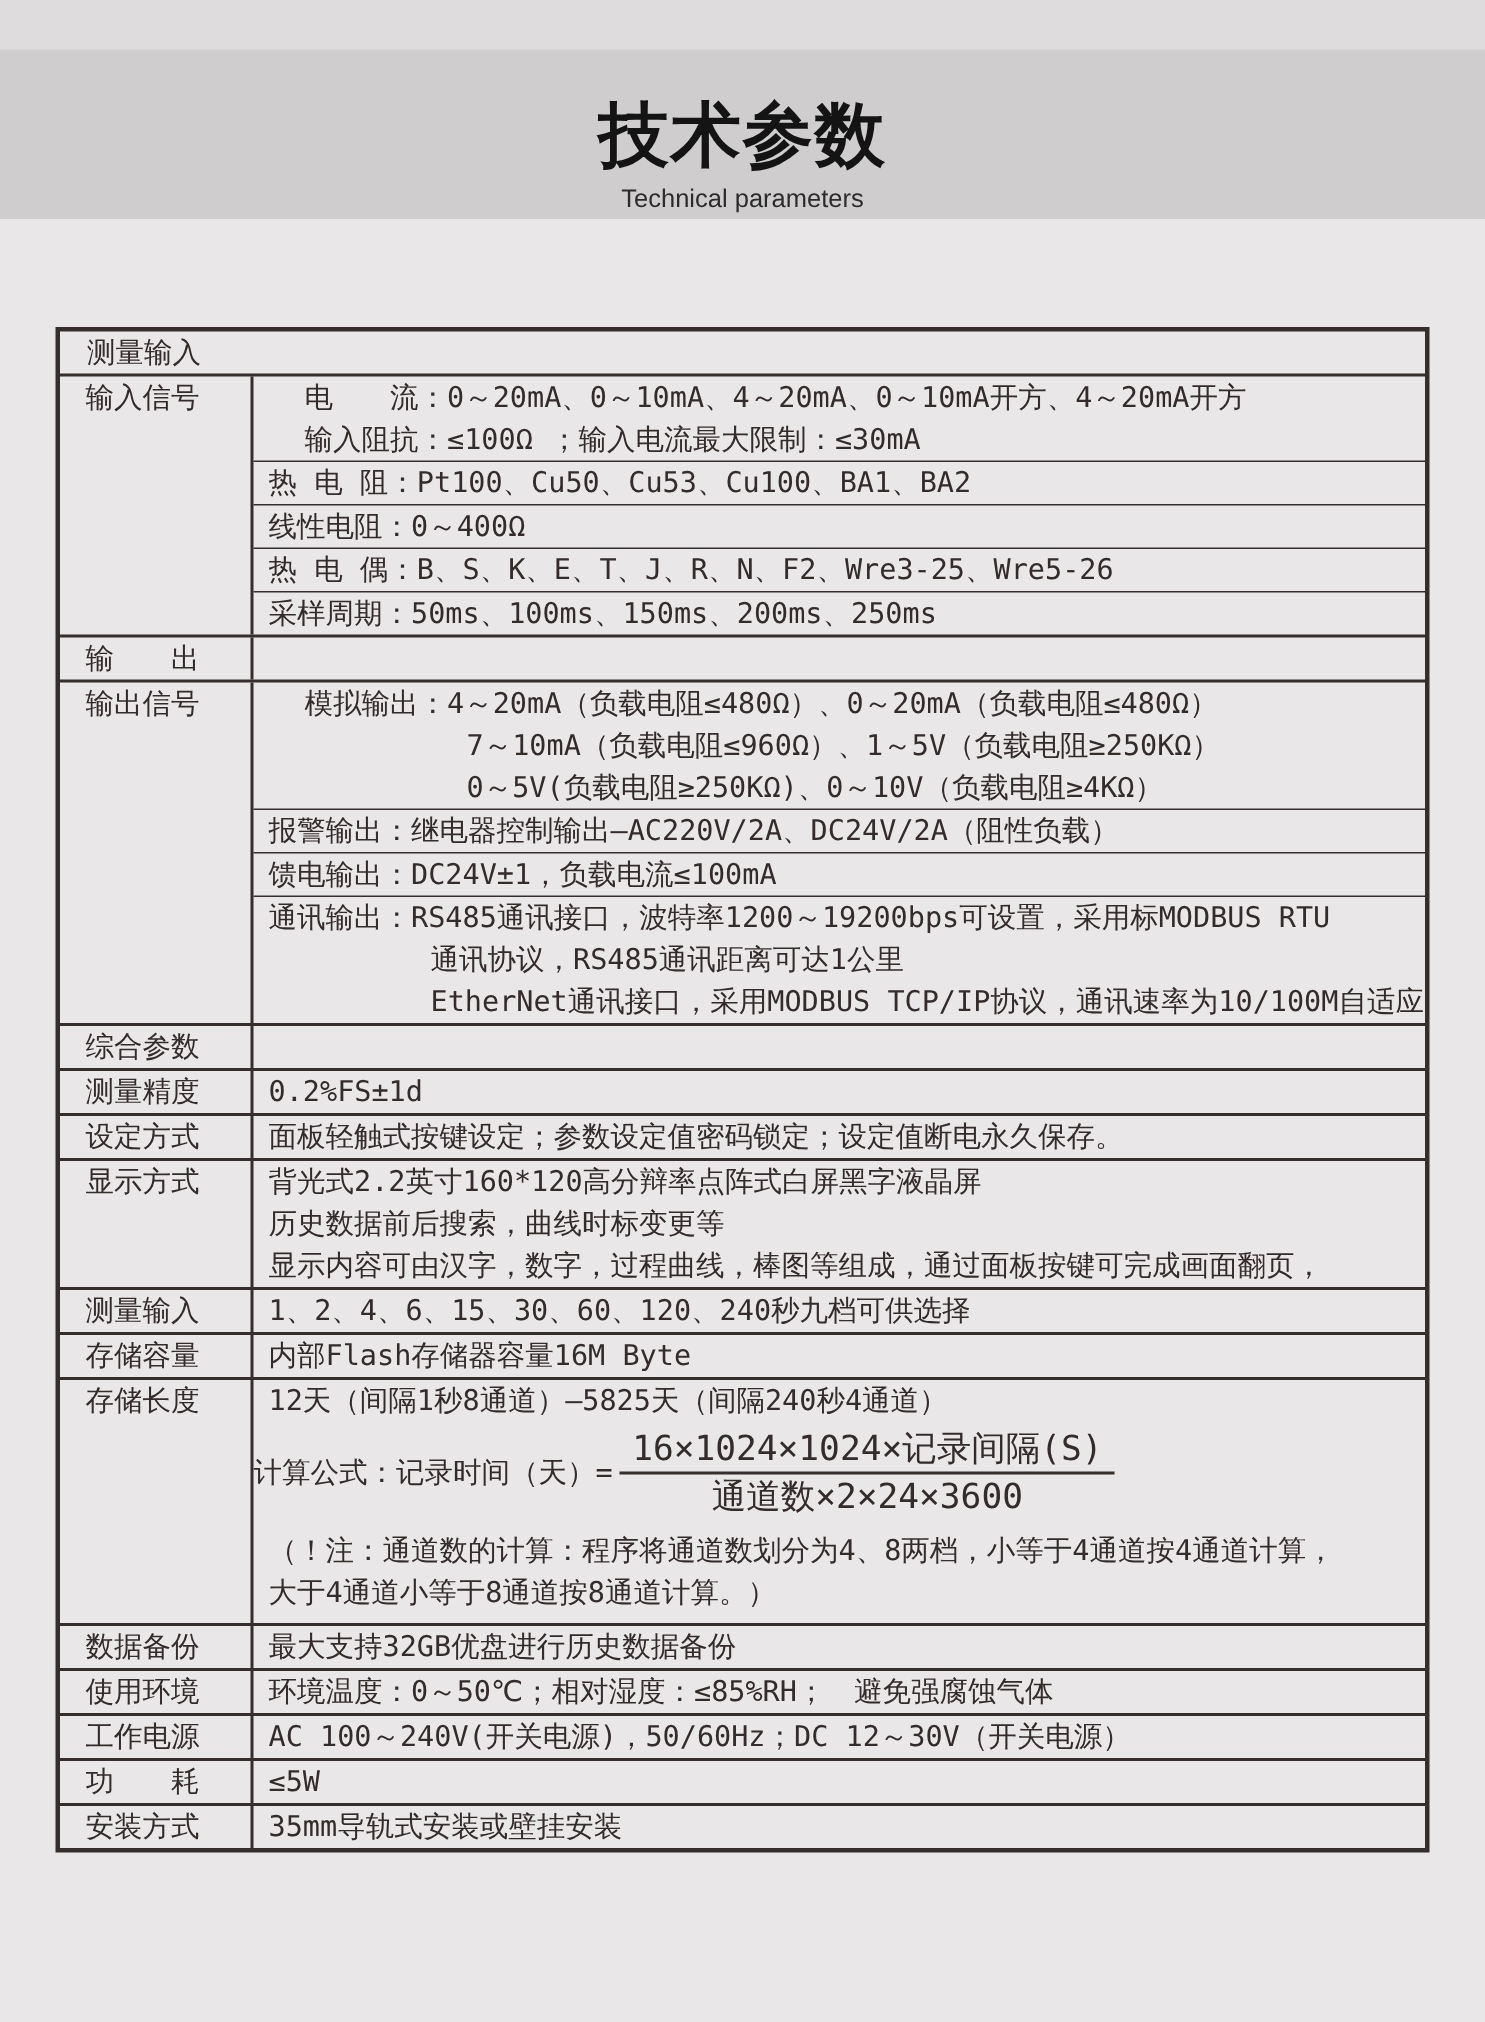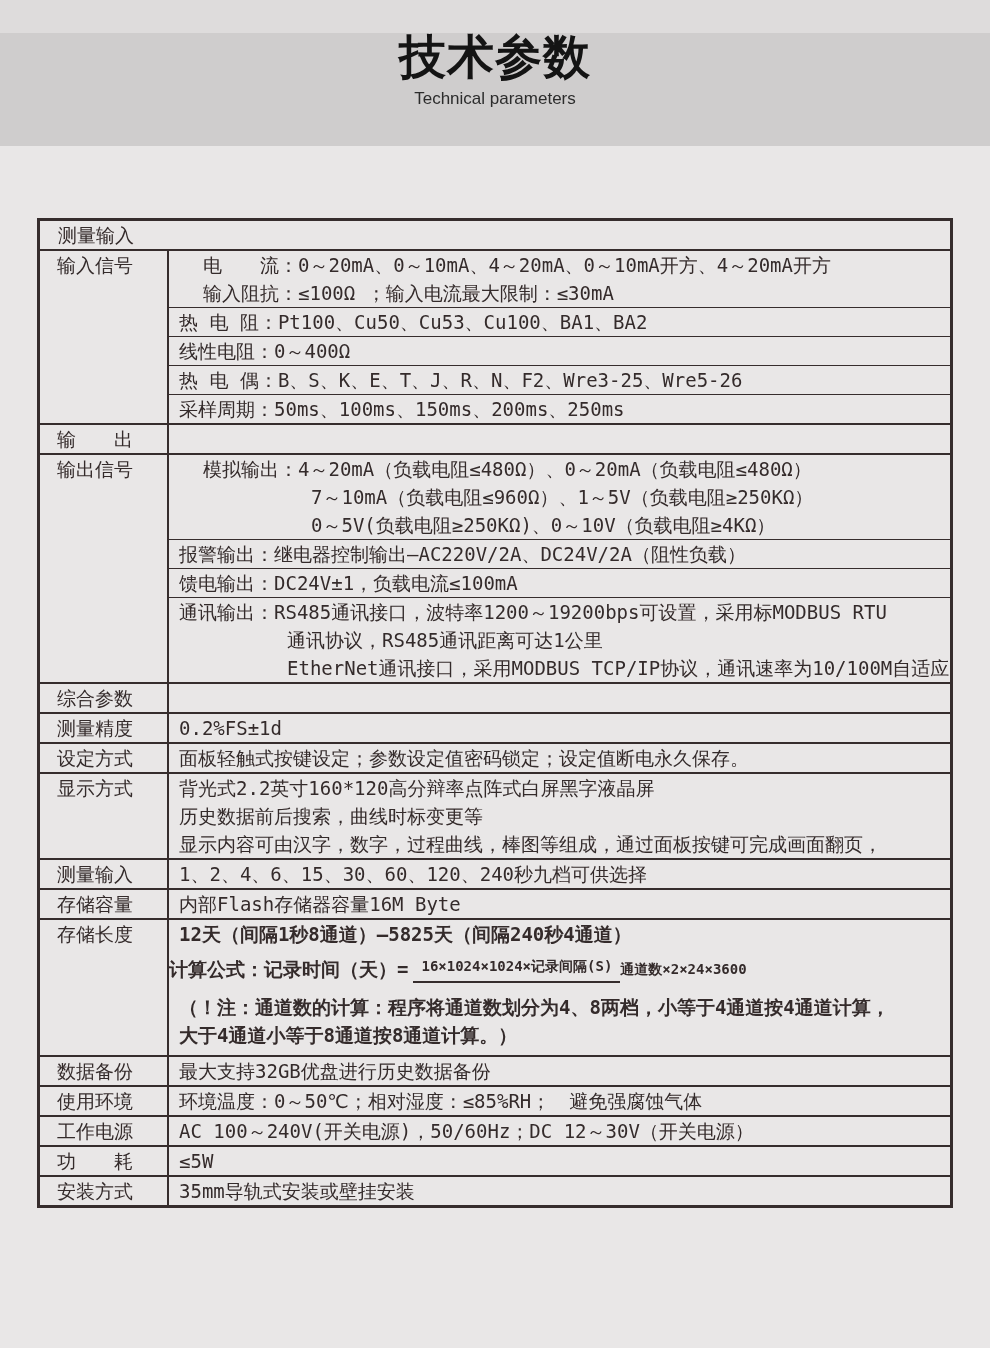--- a/index.html
+++ b/index.html
@@ -14,21 +14,21 @@
   .page{
     position:relative;
     width:990px;height:1348px;
     background:var(--page-bg);
     overflow:hidden;
     font-family:"DejaVu Sans Mono","DejaVu Sans",sans-serif;
     color:var(--text);
   }
   .top-strip{position:absolute;left:0;top:0;width:990px;height:33px;background:var(--strip-bg);}
   .title-band{position:absolute;left:0;top:33px;width:990px;height:113px;background:var(--band-bg);}
-  .header{position:absolute;left:0;top:28px;width:990px;text-align:center;}
+  .header{position:absolute;left:0;top:62px;width:990px;text-align:center;}
   .page-title{
     font-size:47px;font-weight:bold;color:#141414;letter-spacing:1px;
     line-height:58px;
     font-family:"DejaVu Sans","Liberation Sans",sans-serif;
   }
   .page-subtitle{
     font-size:17px;color:#2c2c2c;line-height:24px;margin-top:1px;
     font-family:"Liberation Sans","DejaVu Sans",sans-serif;
   }
   .spec-table{
@@ -44,24 +44,24 @@
     flex:0 0 129px;width:129px;
     border-right:2px solid var(--line);
     padding-left:17px;padding-right:2px;
     line-height:28px;white-space:nowrap;overflow:hidden;
   }
   .cell.value{flex:1;min-width:0;}
   .ln{line-height:28px;padding-left:10px;white-space:nowrap;overflow:hidden;}
   .ln.indent{padding-left:118px;}
   .stack .sub{border-top:1px solid var(--line);}
   .stack .sub:first-child{border-top:none;padding-left:24px;}
-  .storage{padding-bottom:6px;font-weight:bold;}
+  .storage{padding-bottom:6px;}
   .formula{display:flex;align-items:center;margin:6px 0 10px 0;}
   .formula .pre{line-height:28px;white-space:nowrap;}
-  .frac{display:inline-flex;flex-direction:row;text-align:center;font-size:14px;margin-left:5px;}
+  .frac{display:inline-flex;flex-direction:column;text-align:center;font-size:23px;margin-left:5px;}
   .frac .num{line-height:24px;padding:0 8px 3px 8px;border-bottom:2px solid var(--line);white-space:nowrap;}
   .frac .den{line-height:24px;padding-top:3px;white-space:nowrap;}
 </style>
 </head>
 <body>
 
 <div class="page">
   <div class="top-strip"></div>
   <div class="title-band"></div>
 

